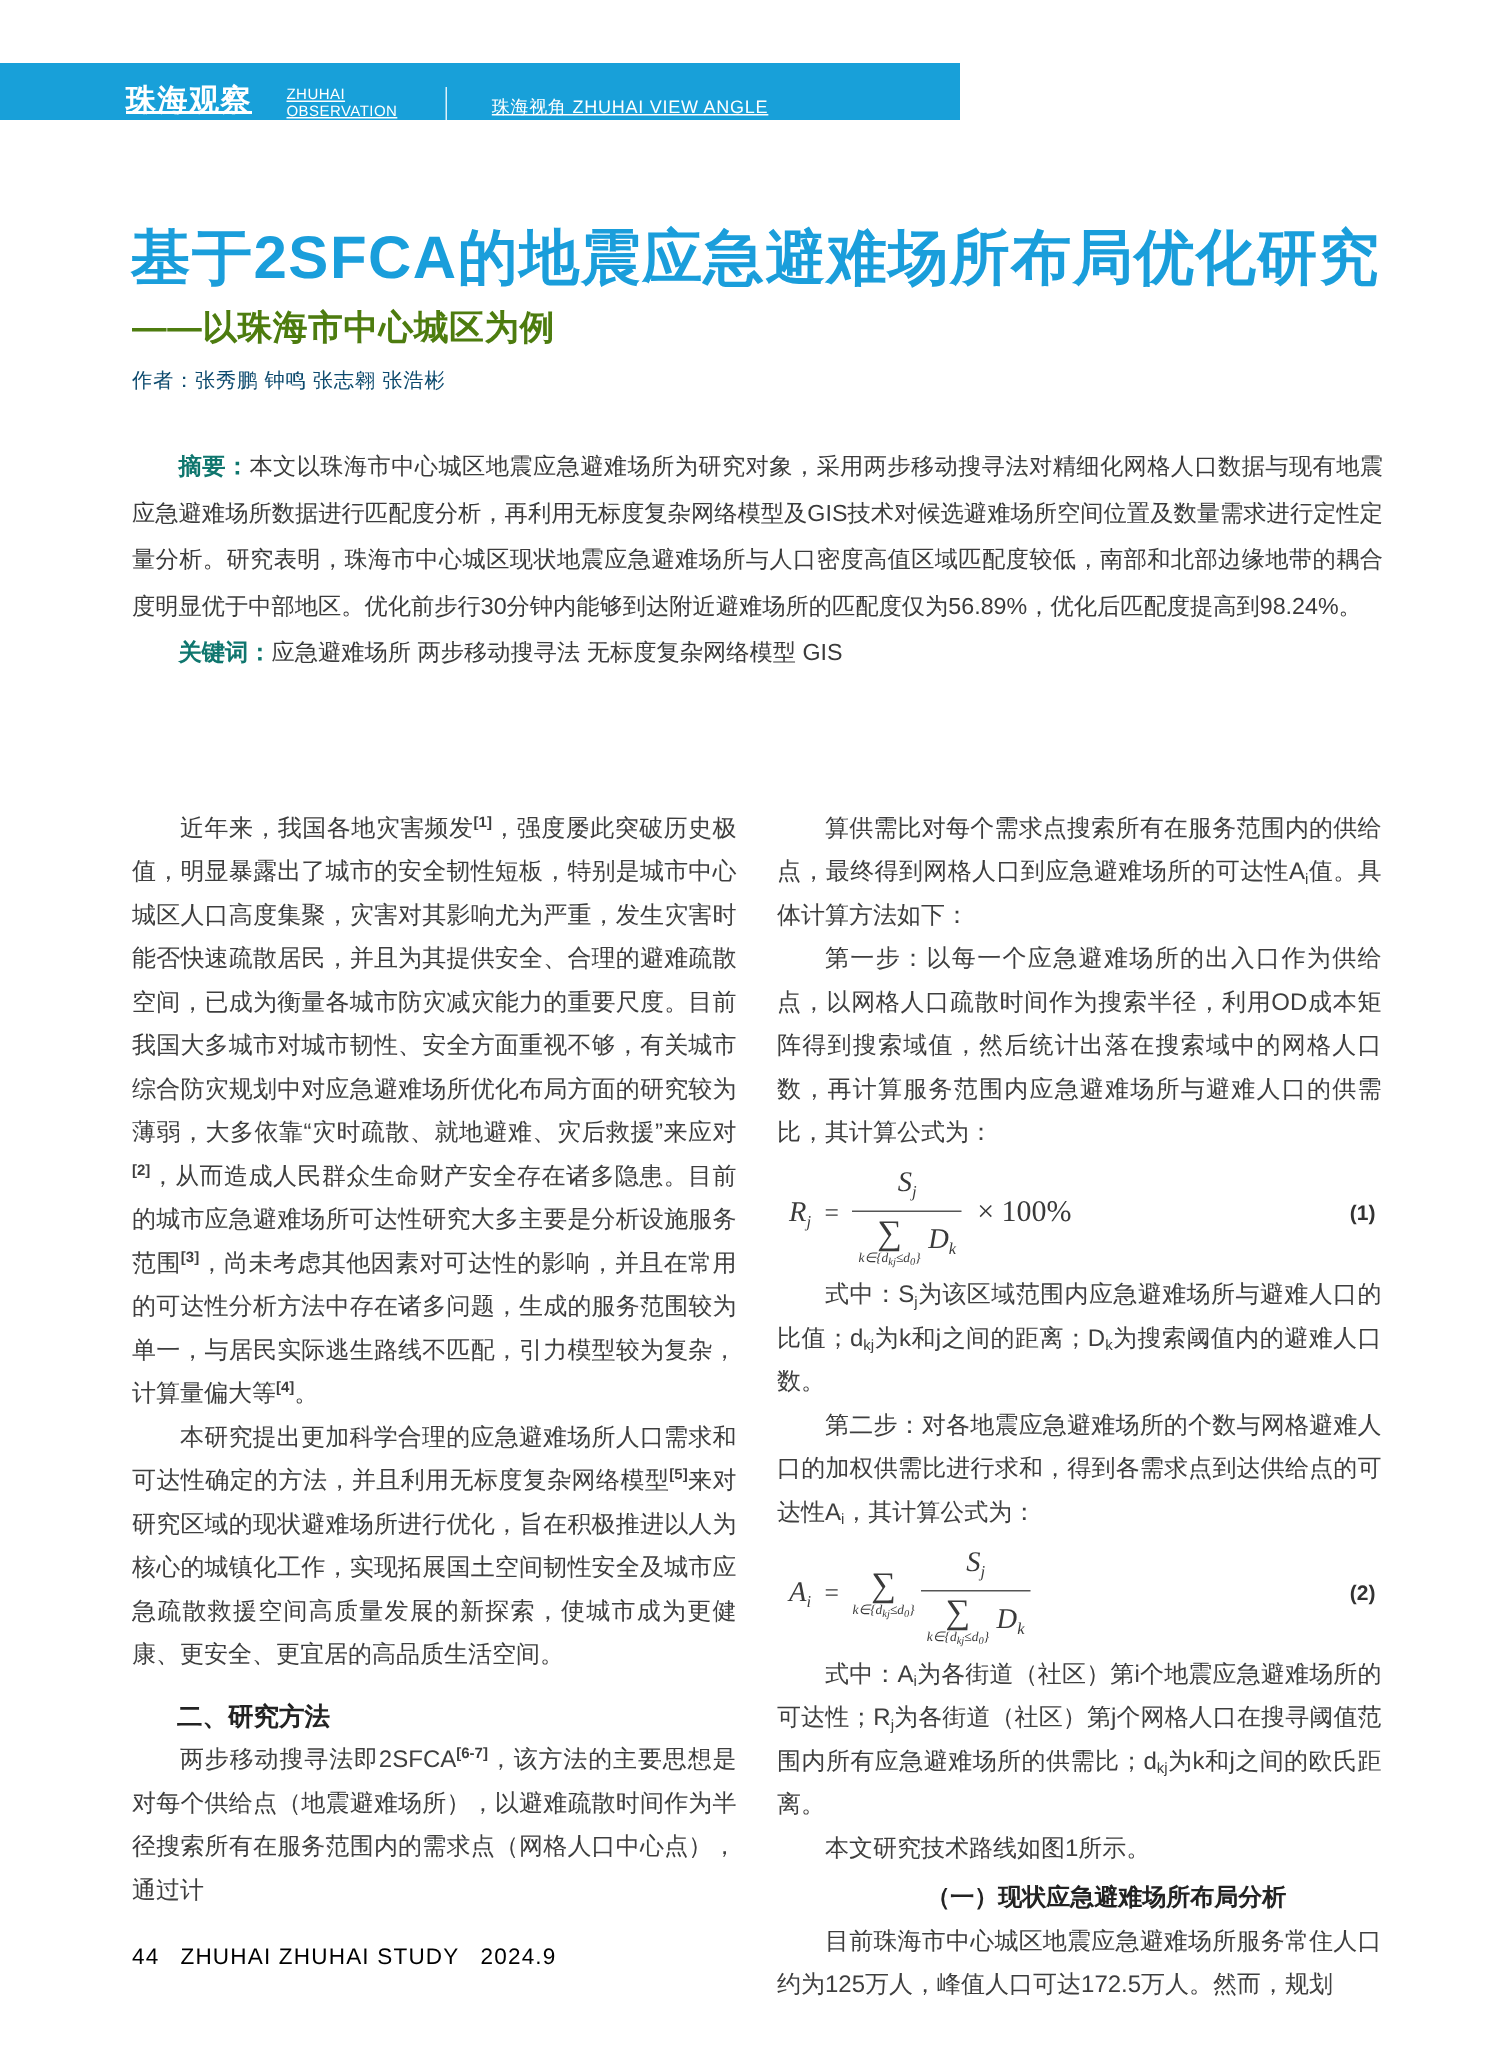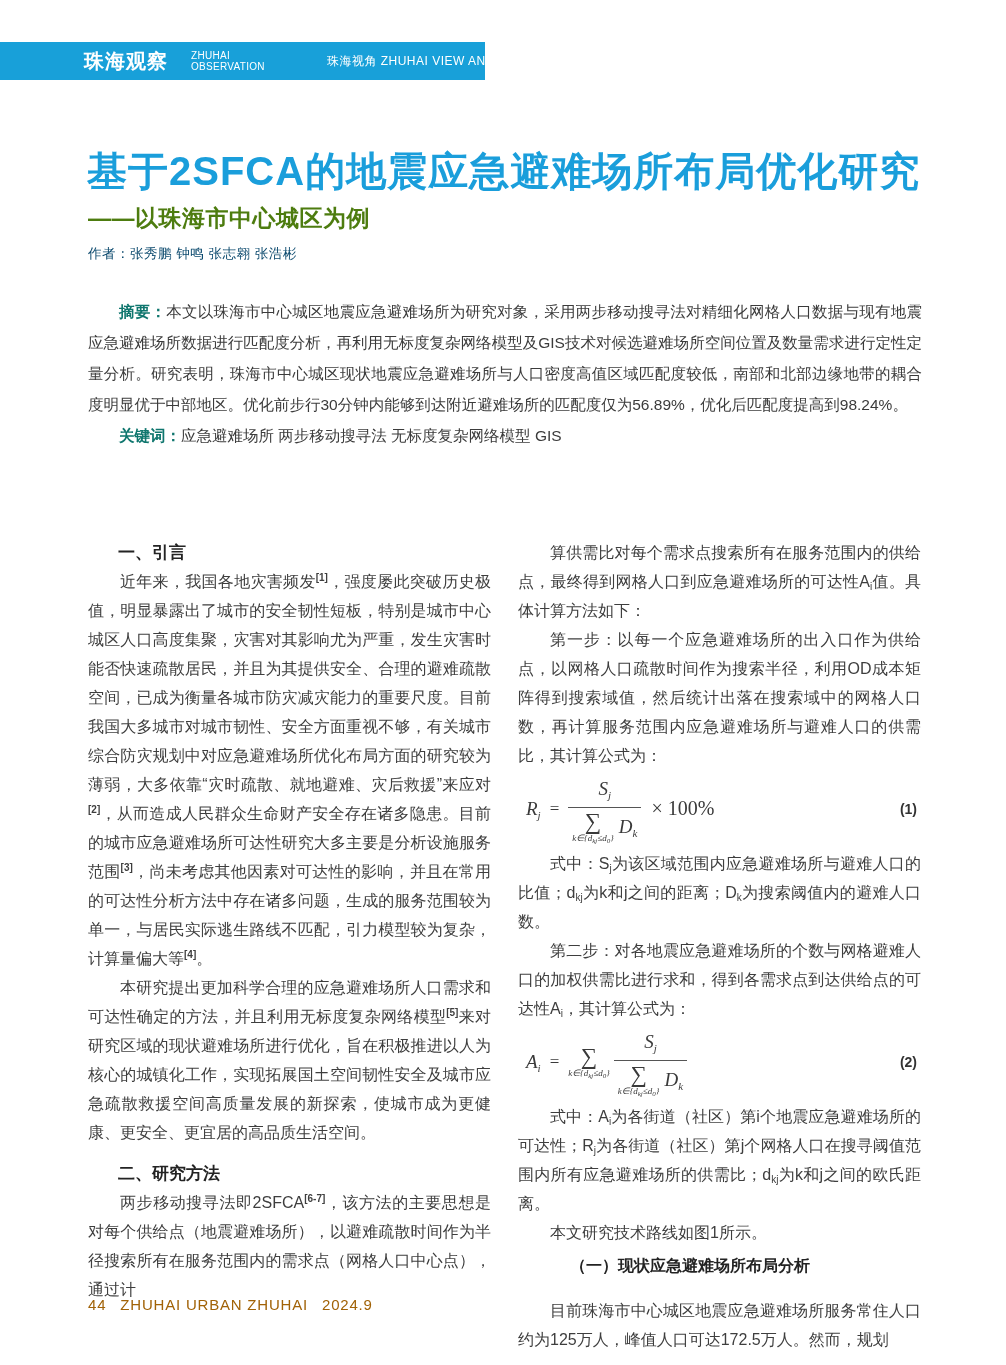--- a/index.html
+++ b/index.html
@@ -4,22 +4,22 @@
 <style>
   html,body { margin:0; padding:0; background:#e8e8e8; }
   .page {
     position:relative; width:1006px; height:1365px; margin:0 auto;
     background:#ffffff; overflow:hidden;
     font-family:"Liberation Sans", sans-serif;
   }
 
   
   .band {
-    position:absolute; left:0; top:42px; width:485px; height:38px;
-    background:#18a0d9; color:#fff; display:flex; align-items:center;
+    position:absolute; left:0; top:42px; width:640px; height:38px;
+    background:#18a0d9; color:#fff; display:flex; align-items:flex-end;text-decoration:underline;
   }
   .brand-cn { margin-left:84px; font-size:20px; font-weight:bold; letter-spacing:1px; white-space:nowrap; }
   .brand-en { margin-left:23px; font-size:10px; line-height:11px; letter-spacing:.3px; white-space:nowrap; }
   .band-divider { width:1px; height:22px; background:rgba(255,255,255,.85); margin:0 30px 0 32px; }
   .section-label { font-size:12px; letter-spacing:.5px; white-space:nowrap; }
 
   
   .title {
     position:absolute; left:87px; top:144px; font-size:40px; font-weight:bold;
     color:#1a9edb; letter-spacing:1px; white-space:nowrap;
@@ -47,22 +47,22 @@
     font-size:16px; line-height:29px; color:#3e3e3e; text-align:justify;
   }
   .col-left  { left:88px; }
   .col-right { left:518px; }
   .col p { margin:0; text-indent:32px; }
   .col .h-num {
     margin:0; font-size:17px; font-weight:bold; color:#232323;
     text-indent:30px; line-height:29px; text-align:left;
   }
   .col .h-sub {
-    margin:16px; font-size:16px; font-weight:bold; color:#232323;
-    text-indent:36px; line-height:29px; text-align:left;
+    margin:0; font-size:16px; font-weight:bold; color:#232323;
+    text-indent:36px; line-height:29px; text-align:center;
   }
   .mt12 { margin-top:12px !important; }
   .mt4  { margin-top:4px  !important; }
 
   .col sup, .abstract-block sup { font-size:10px; font-weight:bold; line-height:0; vertical-align:6px; }
   .col sub, .abstract-block sub { font-size:10px; line-height:0; vertical-align:-3px; }
 
   
   .formula {
     position:relative; display:flex; align-items:center;
@@ -85,21 +85,21 @@
   .dvar { margin-left:5px; margin-top:1px; white-space:nowrap; }
   .fsuffix { margin-left:10px; font-size:20px; white-space:nowrap; }
   .ftag {
     position:absolute; right:4px; top:50%; transform:translateY(-50%);
     font-family:"Liberation Sans", sans-serif; font-size:14px; font-weight:bold; color:#333;
   }
   .outersum { margin-right:4px; }
 
   
   .footer {
-    position:absolute; left:88px; top:1296px; font-size:15px; color:#a16207;
+    position:absolute; left:88px; top:1296px; font-size:15px; color:#000000;
     letter-spacing:.8px; display:flex; white-space:nowrap;
   }
   .footer span { margin-right:14px; }
 </style>
 </head>
 <body>
 
 <div class="page">
 
   <div class="band">
@@ -115,21 +115,20 @@
   <div class="title">基于2SFCA的地震应急避难场所布局优化研究</div>
   <div class="subtitle">——以珠海市中心城区为例</div>
   <div class="authors">作者：张秀鹏 钟鸣 张志翱 张浩彬</div>
 
   <div class="abstract-block">
     <p><span class="label-bold">摘要：</span><span>本文以珠海市中心城区地震应急避难场所为研究对象，采用两步移动搜寻法对精细化网格人口数据与现有地震应急避难场所数据进行匹配度分析，再利用无标度复杂网络模型及GIS技术对候选避难场所空间位置及数量需求进行定性定量分析。研究表明，珠海市中心城区现状地震应急避难场所与人口密度高值区域匹配度较低，南部和北部边缘地带的耦合度明显优于中部地区。优化前步行30分钟内能够到达附近避难场所的匹配度仅为56.89%，优化后匹配度提高到98.24%。</span></p>
     <p><span class="label-bold">关键词：</span><span>应急避难场所  两步移动搜寻法  无标度复杂网络模型  GIS</span></p>
   </div>
 
   <div class="col col-left">
-    <div class="h-num">一、引言</div>
     <p><span>近年来，我国各地灾害频发</span><sup>[1]</sup><span>，强度屡此突破历史极值，明显暴露出了城市的安全韧性短板，特别是城市中心城区人口高度集聚，灾害对其影响尤为严重，发生灾害时能否快速疏散居民，并且为其提供安全、合理的避难疏散空间，已成为衡量各城市防灾减灾能力的重要尺度。目前我国大多城市对城市韧性、安全方面重视不够，有关城市综合防灾规划中对应急避难场所优化布局方面的研究较为薄弱，大多依靠“灾时疏散、就地避难、灾后救援”来应对</span><sup>[2]</sup><span>，从而造成人民群众生命财产安全存在诸多隐患。目前的城市应急避难场所可达性研究大多主要是分析设施服务范围</span><sup>[3]</sup><span>，尚未考虑其他因素对可达性的影响，并且在常用的可达性分析方法中存在诸多问题，生成的服务范围较为单一，与居民实际逃生路线不匹配，引力模型较为复杂，计算量偏大等</span><sup>[4]</sup><span>。</span></p>
     <p><span>本研究提出更加科学合理的应急避难场所人口需求和可达性确定的方法，并且利用无标度复杂网络模型</span><sup>[5]</sup><span>来对研究区域的现状避难场所进行优化，旨在积极推进以人为核心的城镇化工作，实现拓展国土空间韧性安全及城市应急疏散救援空间高质量发展的新探索，使城市成为更健康、更安全、更宜居的高品质生活空间。</span></p>
     <div class="h-num mt12">二、研究方法</div>
     <p><span>两步移动搜寻法即2SFCA</span><sup>[6-7]</sup><span>，该方法的主要思想是对每个供给点（地震避难场所），以避难疏散时间作为半径搜索所有在服务范围内的需求点（网格人口中心点），通过计</span></p>
   </div>
 
   <div class="col col-right">
     <p><span>算供需比对每个需求点搜索所有在服务范围内的供给点，最终得到网格人口到应急避难场所的可达性A</span><sub>i</sub><span>值。具体计算方法如下：</span></p>
     <p>第一步：以每一个应急避难场所的出入口作为供给点，以网格人口疏散时间作为搜索半径，利用OD成本矩阵得到搜索域值，然后统计出落在搜索域中的网格人口数，再计算服务范围内应急避难场所与避难人口的供需比，其计算公式为：</p>
 
@@ -174,17 +173,17 @@
     </div>
 
     <p><span>式中：A</span><sub>i</sub><span>为各街道（社区）第i个地震应急避难场所的可达性；R</span><sub>j</sub><span>为各街道（社区）第j个网格人口在搜寻阈值范围内所有应急避难场所的供需比；d</span><sub>kj</sub><span>为k和j之间的欧氏距离。</span></p>
     <p>本文研究技术路线如图1所示。</p>
     <div class="h-sub mt4">（一）现状应急避难场所布局分析</div>
     <p>目前珠海市中心城区地震应急避难场所服务常住人口约为125万人，峰值人口可达172.5万人。然而，规划</p>
   </div>
 
   <div class="footer">
     <span>44</span>
-    <span>ZHUHAI URBAN ZHUHAI</span>
+    <span>ZHUHAI ZHUHAI STUDY</span>
     <span>2024.9</span>
   </div>
 
 </div>
 
 </body></html>

